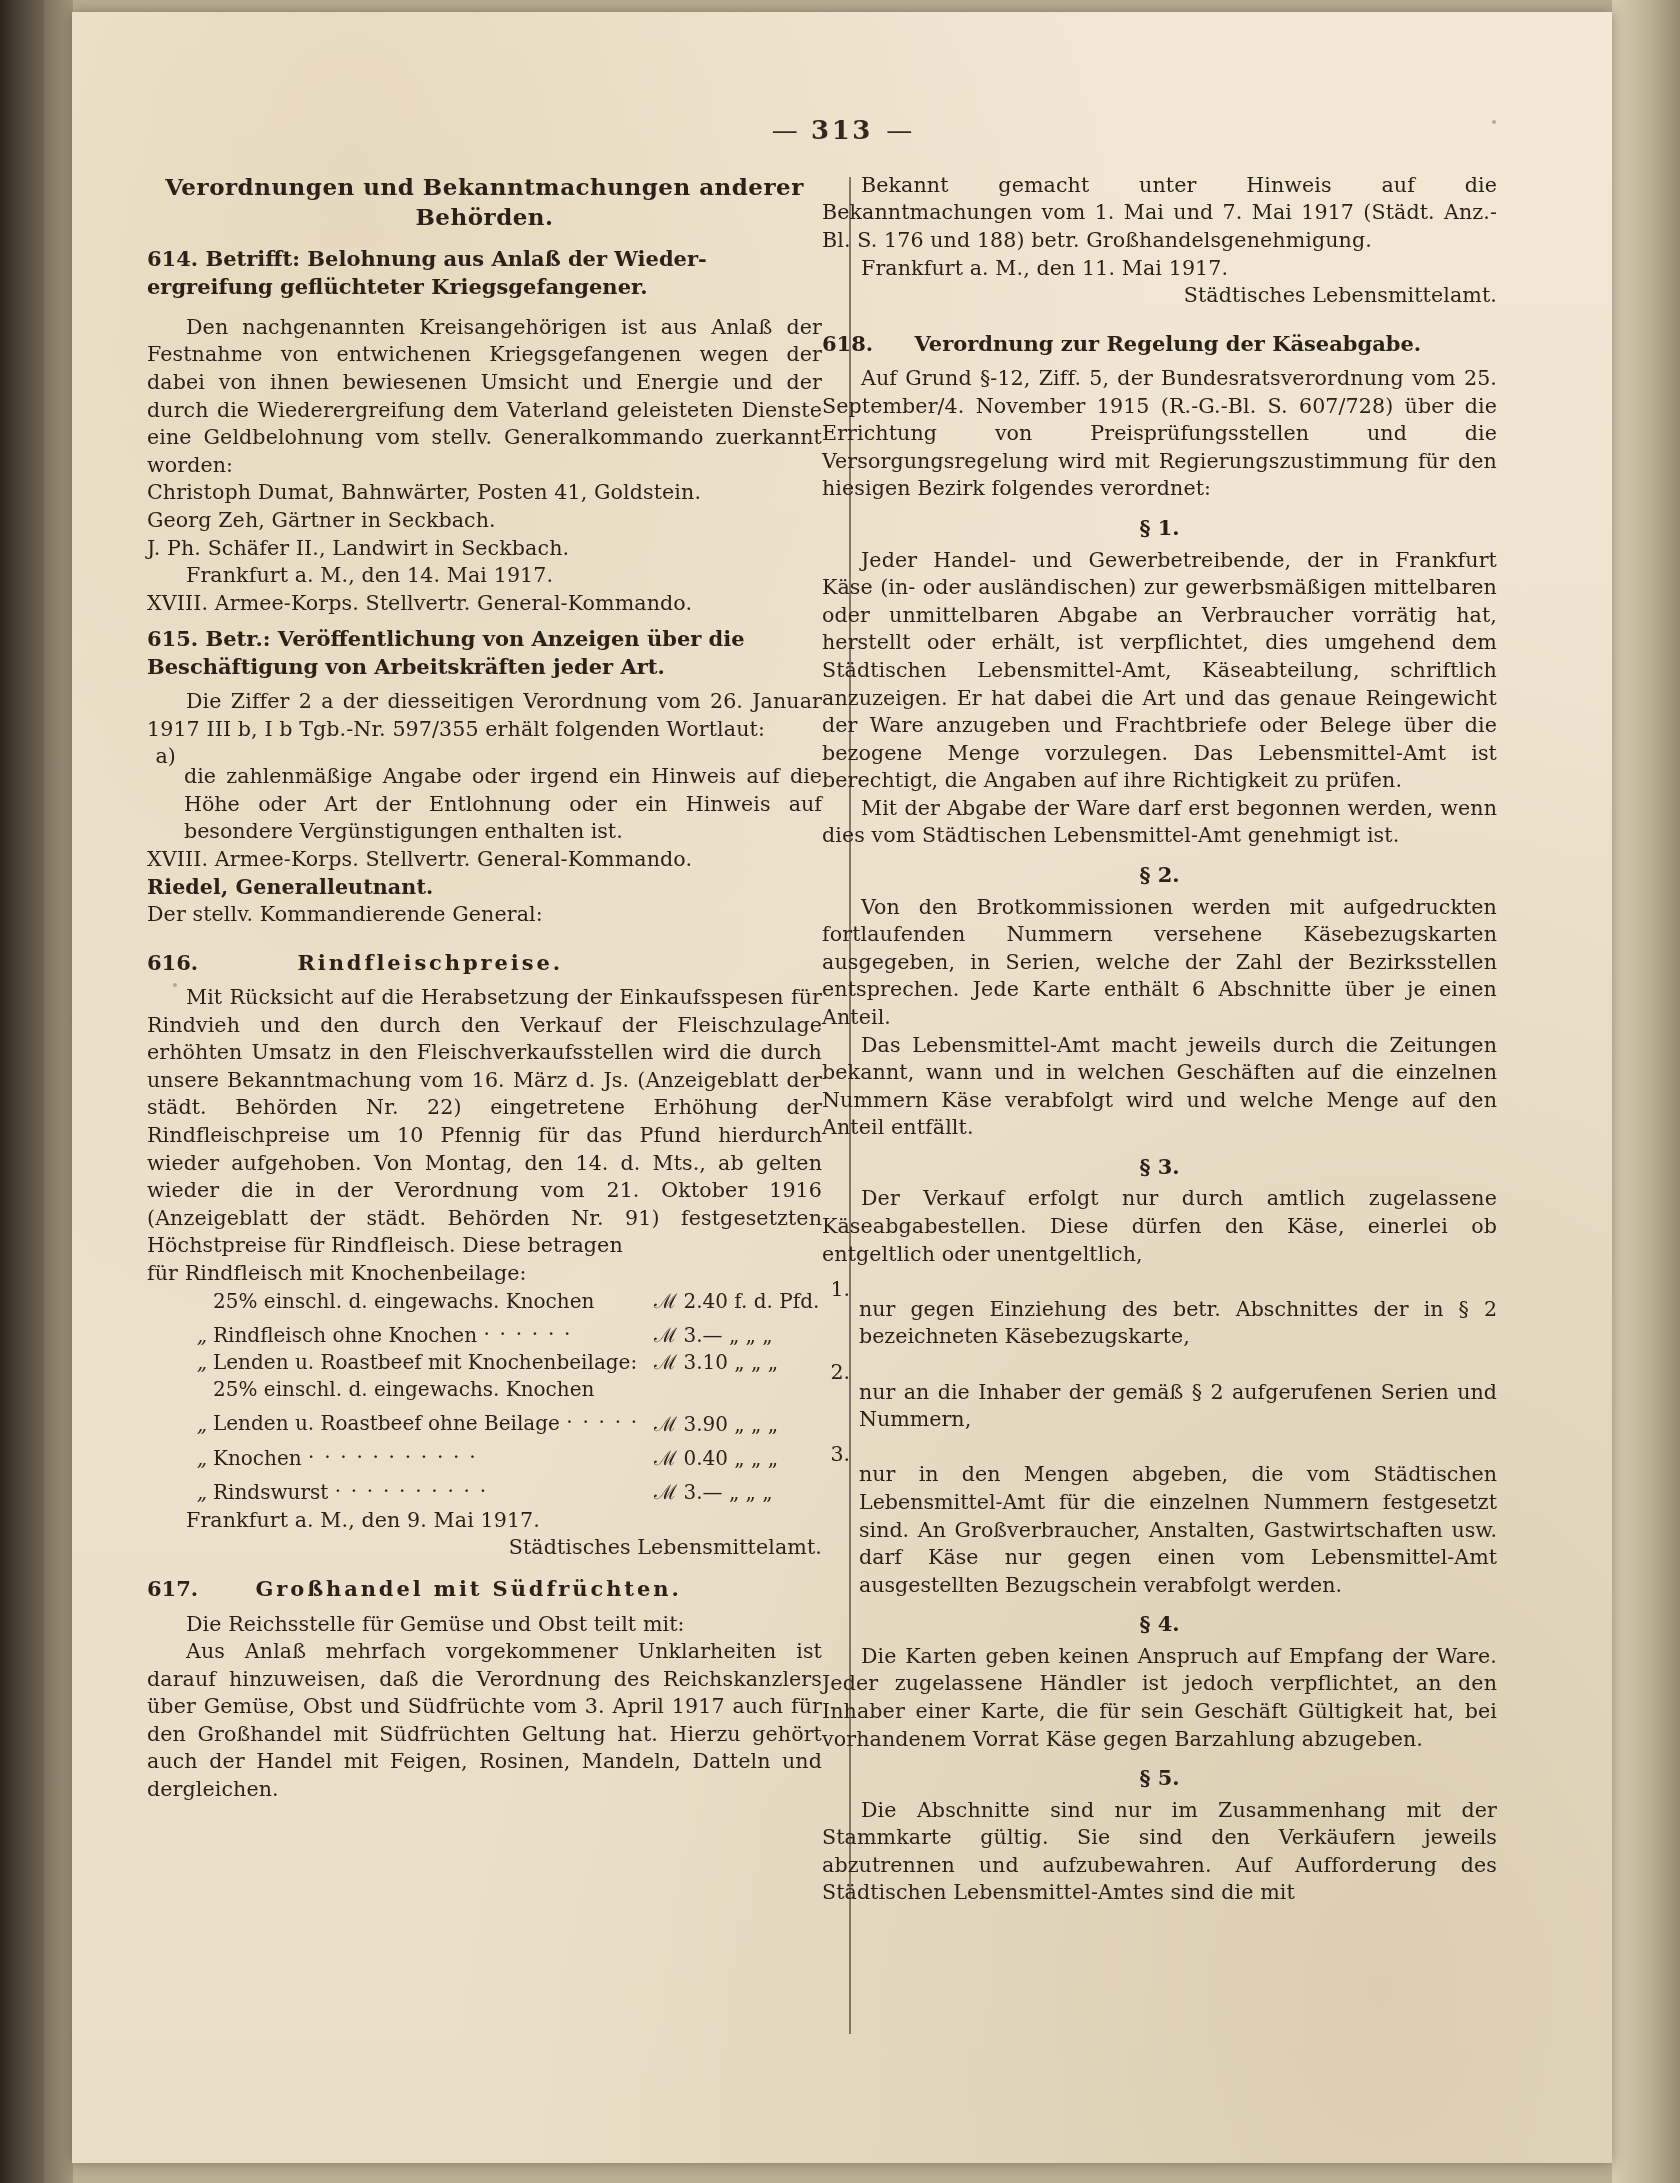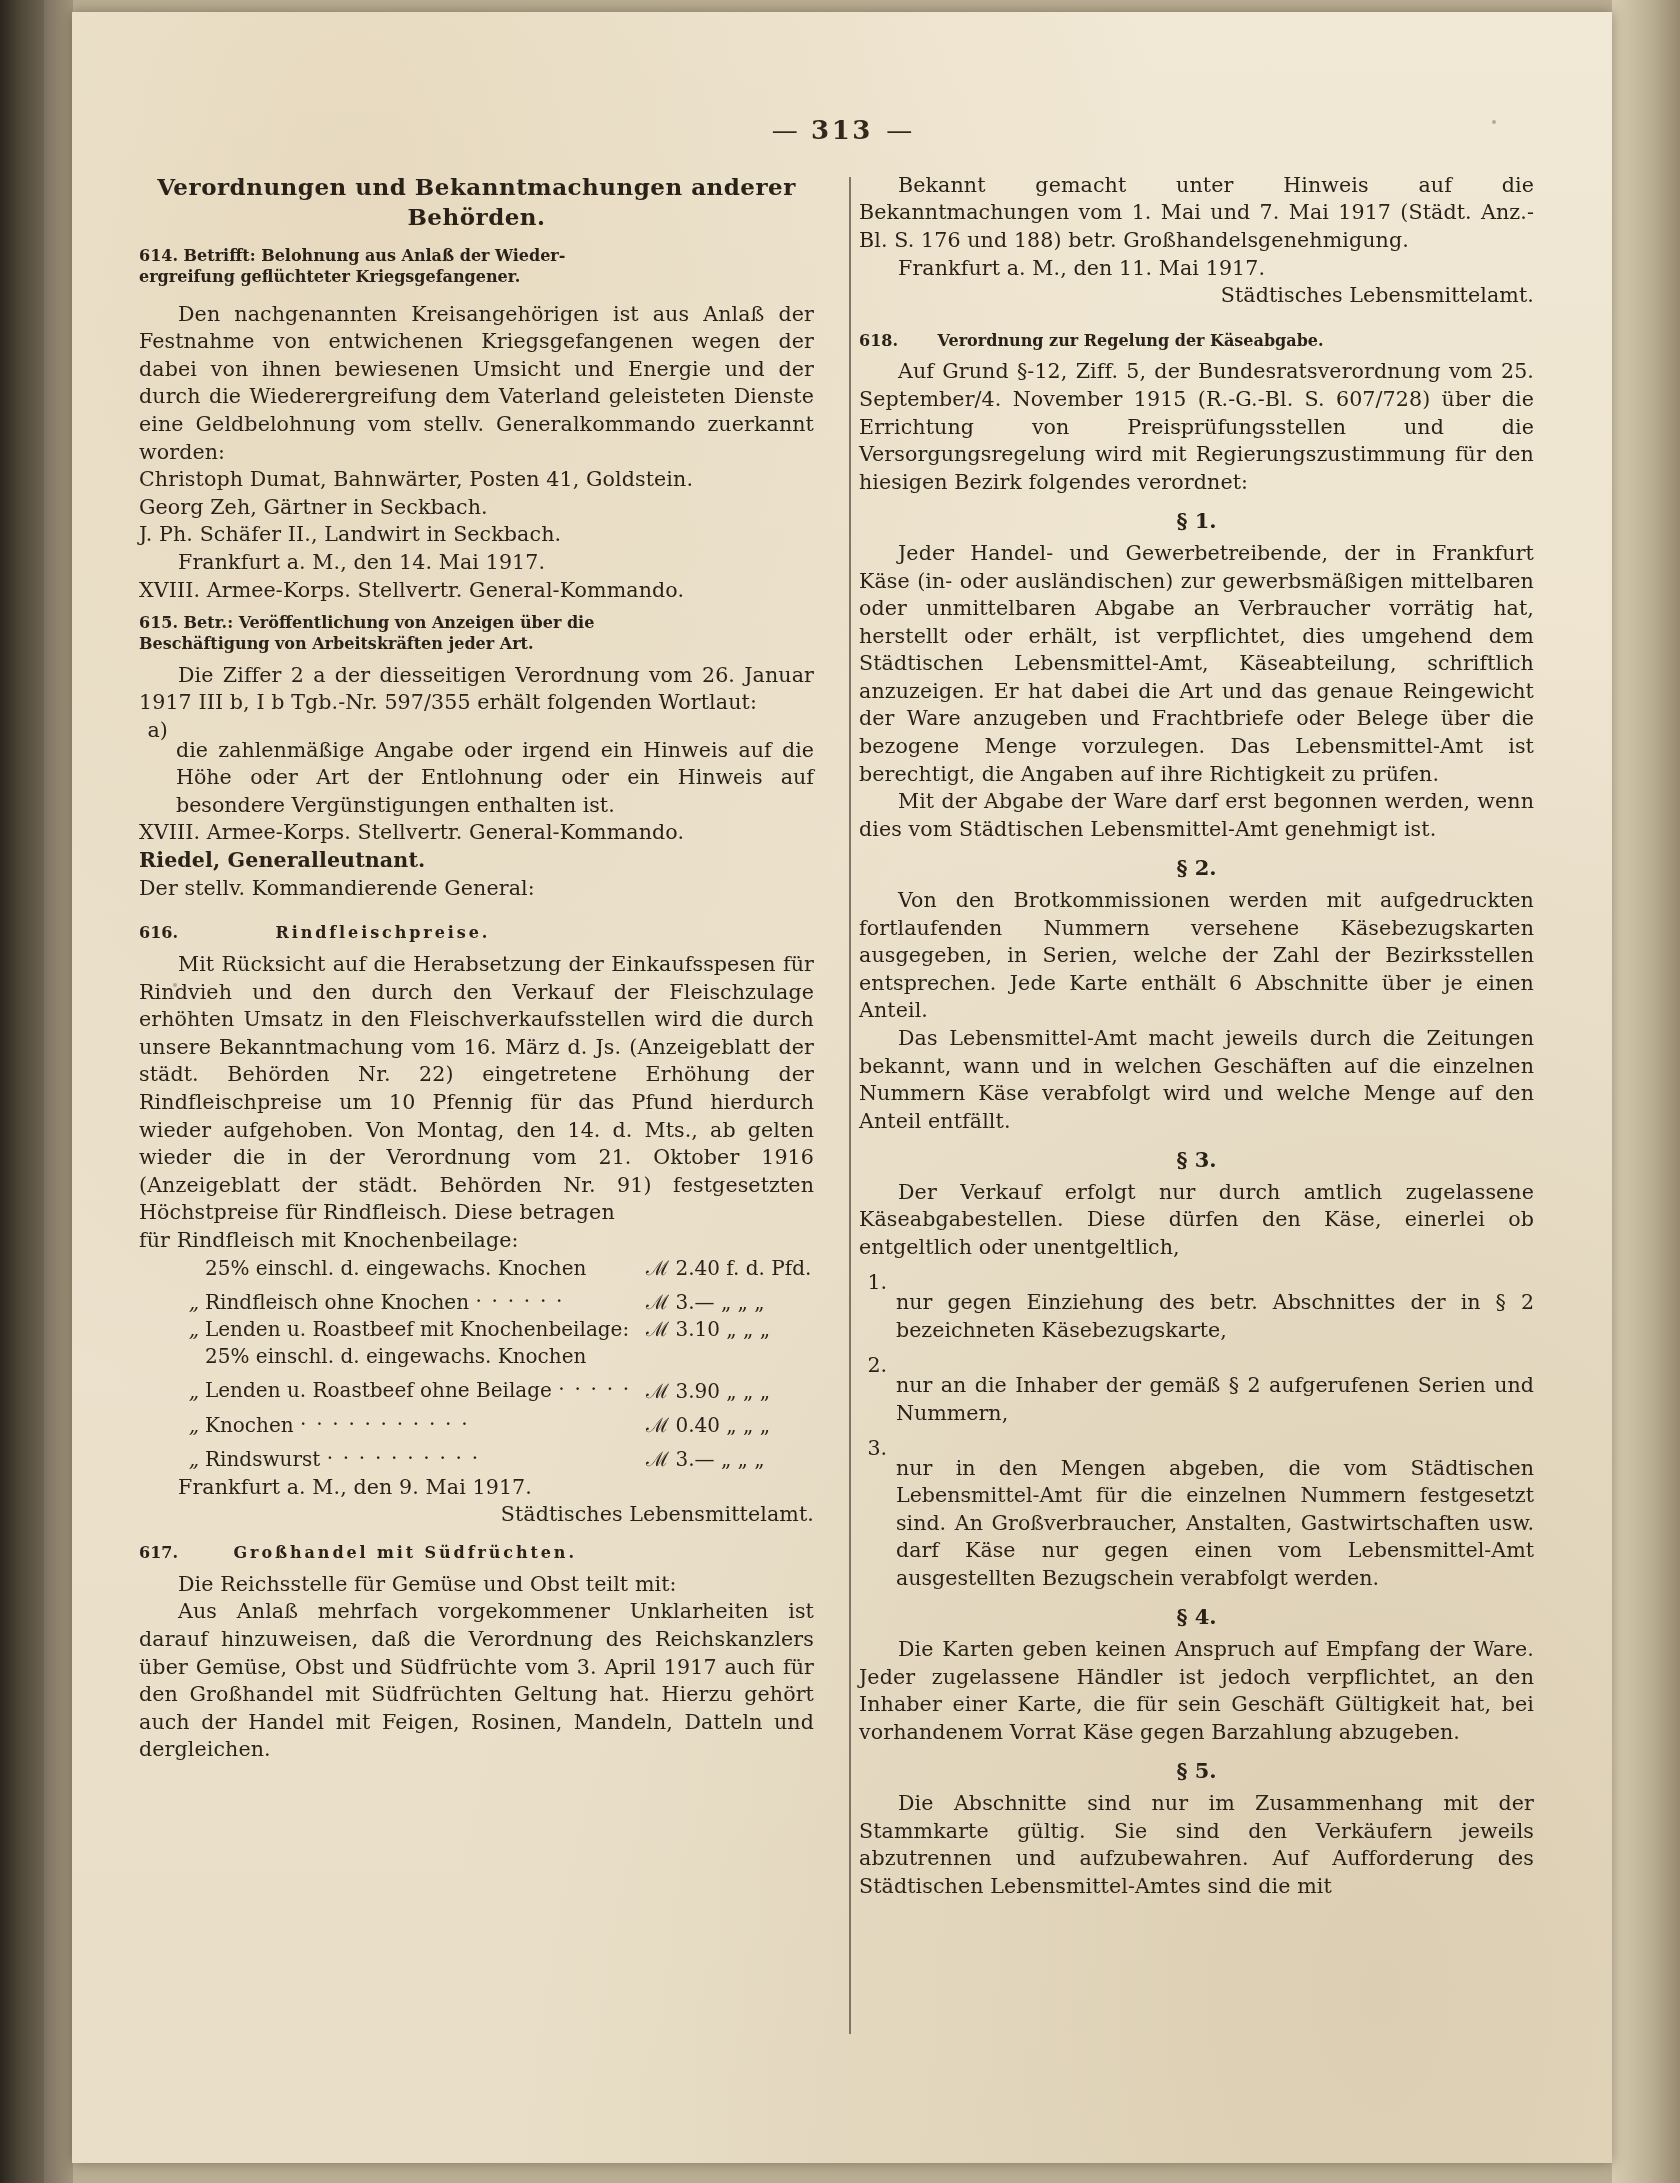--- a/index.html
+++ b/index.html
@@ -74,24 +74,23 @@
     letter-spacing: 2.5px;
     font-family: "DejaVu Serif", serif;
     font-weight: bold;
     color: #32291d;
   }
   .folio .dash { letter-spacing: 0; padding: 0 13.4px; font-weight: normal;}
 
   .cols {
     position: absolute;
     top: 160px;
-    left: 67px;
+    left: 75px;
     width: 1395px;
     display: flex;
-    gap: 45px;
   }
   .col {
     width: 675px;
     position: relative;
   }
   .rule {
     position: absolute;
     top: 165px;
     left: 777px;
     width: 1.7px;
@@ -123,21 +122,21 @@
 
   .head-center {
     text-align: center;
     font-weight: bold;
     font-size: 23px;
     line-height: 1.3;
     letter-spacing: 0.5px;
   }
   .num-head {
     font-weight: bold;
-    font-size: 16px;
+    font-size: 21px;
     line-height: 1.32;
   }
   .num-head .n { letter-spacing: 0; }
   .sec {
     text-align: center;
     font-weight: bold;
     font-size: 21px;
     margin: 11.8px 0 6.7px;
   }
 

